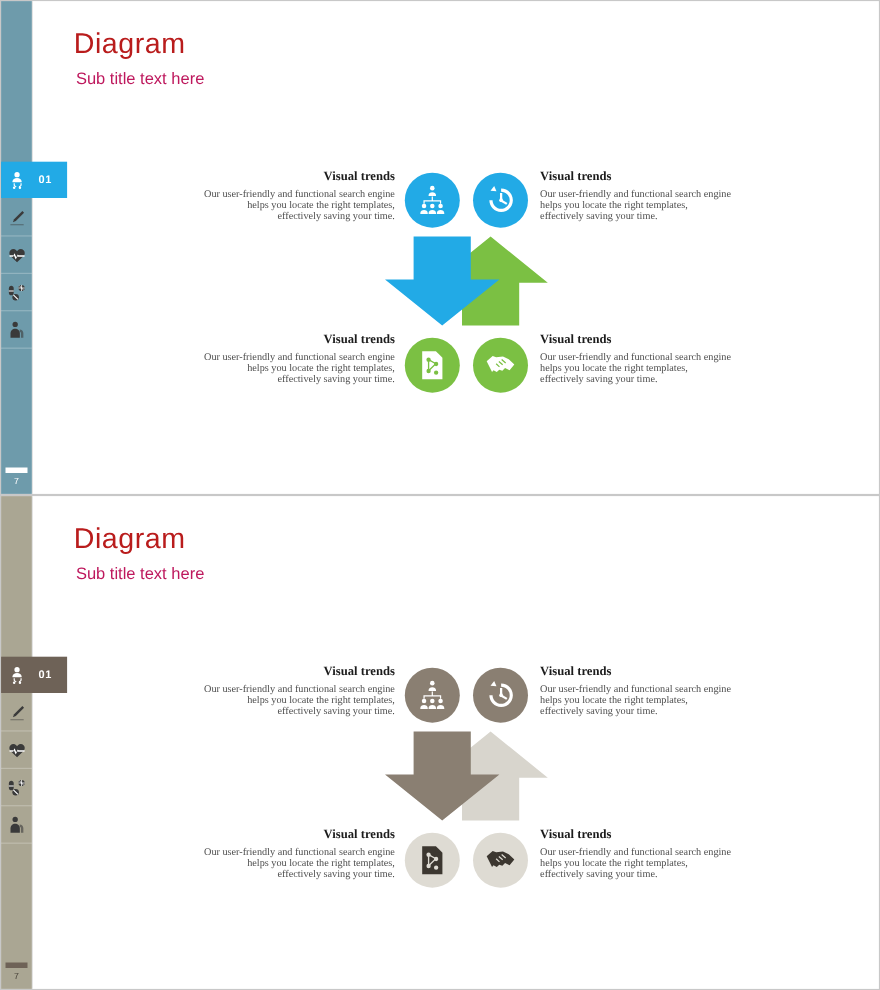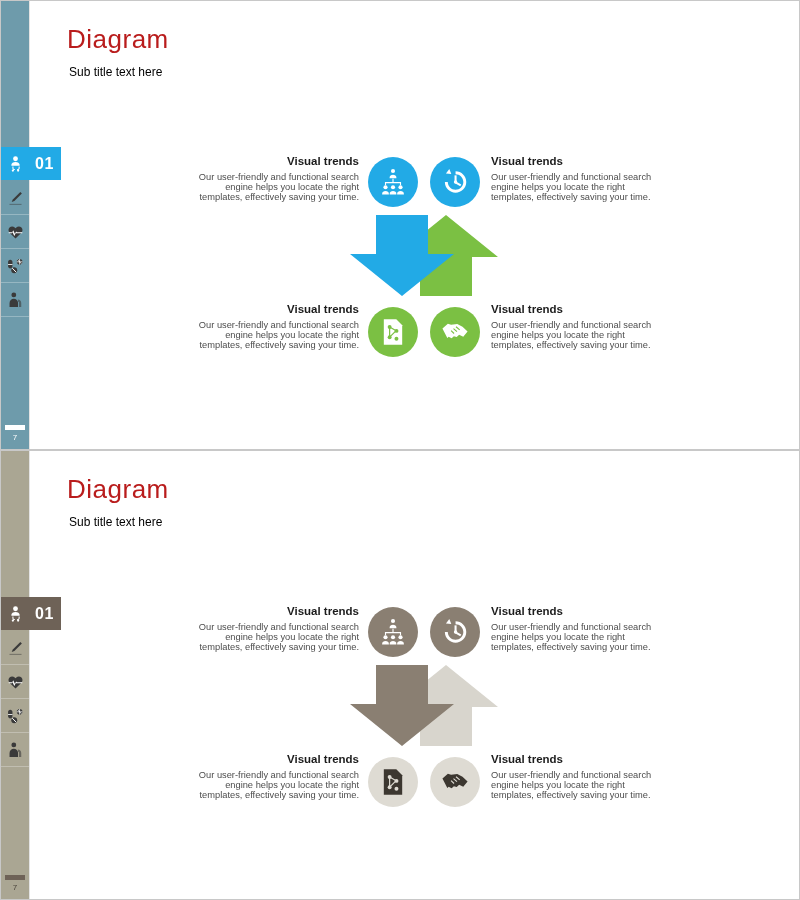--- a/index.html
+++ b/index.html
@@ -81,21 +81,21 @@
     width: 28px;
     height: 33px;
     display: flex;
     align-items: center;
     justify-content: center;
   }
   .rail-tab .tab-ico svg { display:block; }
   .rail-tab .tab-ico .glyph-fill { fill: #ffffff; }
   .rail-tab .tab-num {
     color: #ffffff;
-    font-size: 16px;
+    font-size: 10px;
     font-weight: bold;
     letter-spacing: 0.5px;
     padding-left: 6px;
   }
 
   
   .rail-foot {
     position: absolute;
     left: 0;
     bottom: 6px;
@@ -120,30 +120,31 @@
     font-size: 26px;
     font-weight: 300;
     color: #b91c1c;
     letter-spacing: 0.5px;
     line-height: 40px;
   }
   .subtitle {
     position: absolute;
     left: 68px;
     top: 63px;
-    font-size: 12px;
+    font-size: 15px;
     font-weight: 400;
-    color: #000000;
+    color: #be185d;
     line-height: 16px;
   }
 
   
   .txt {
     position: absolute;
     width: 175px;
+    font-family: Liberation Serif, serif;
   }
   .txt .h {
     font-size: 11.5px;
     font-weight: bold;
     color: #1c1c1c;
     line-height: 15px;
     margin-bottom: 3px;
   }
   .txt .p {
     font-size: 9.3px;

